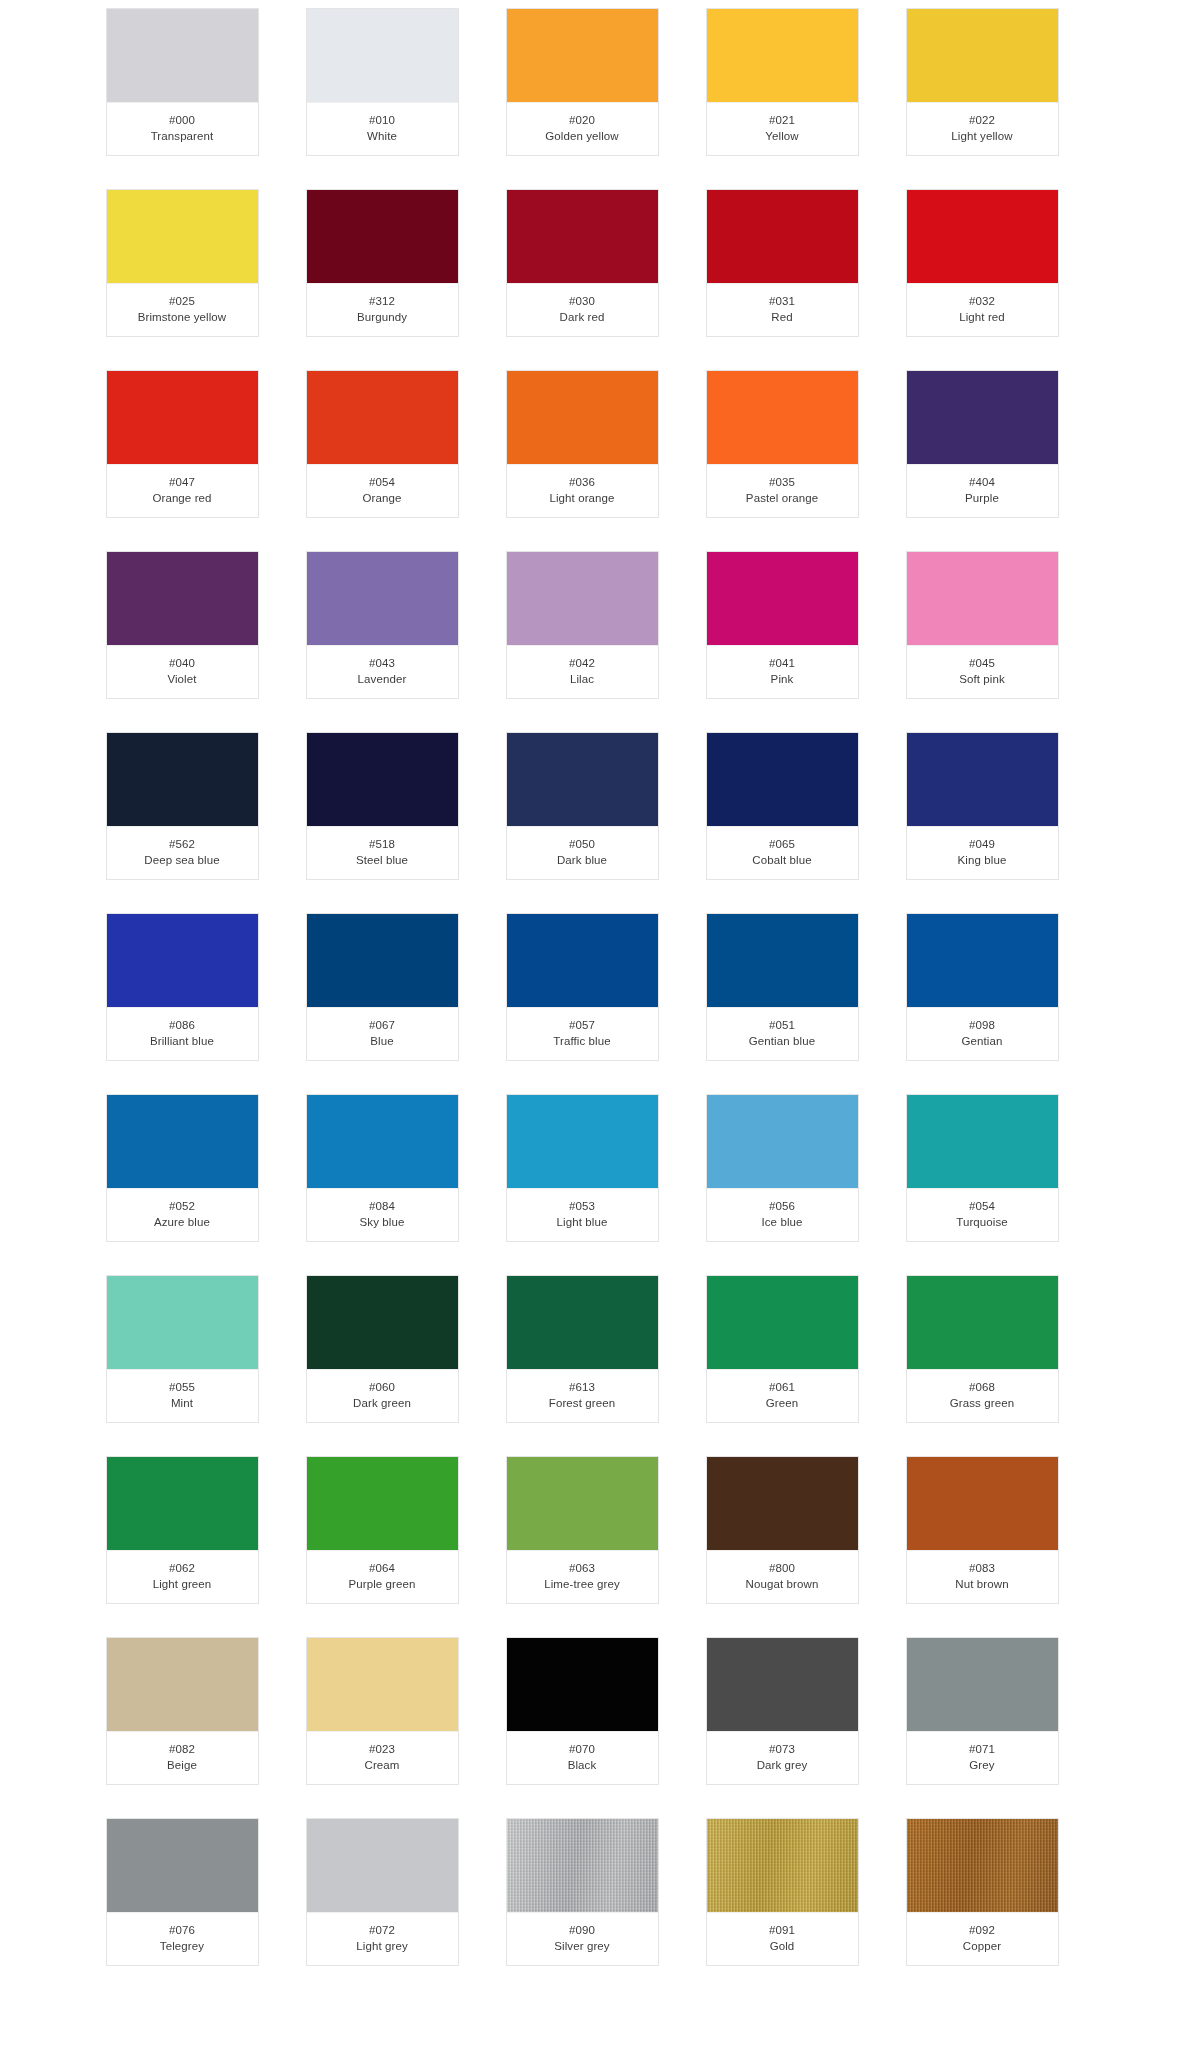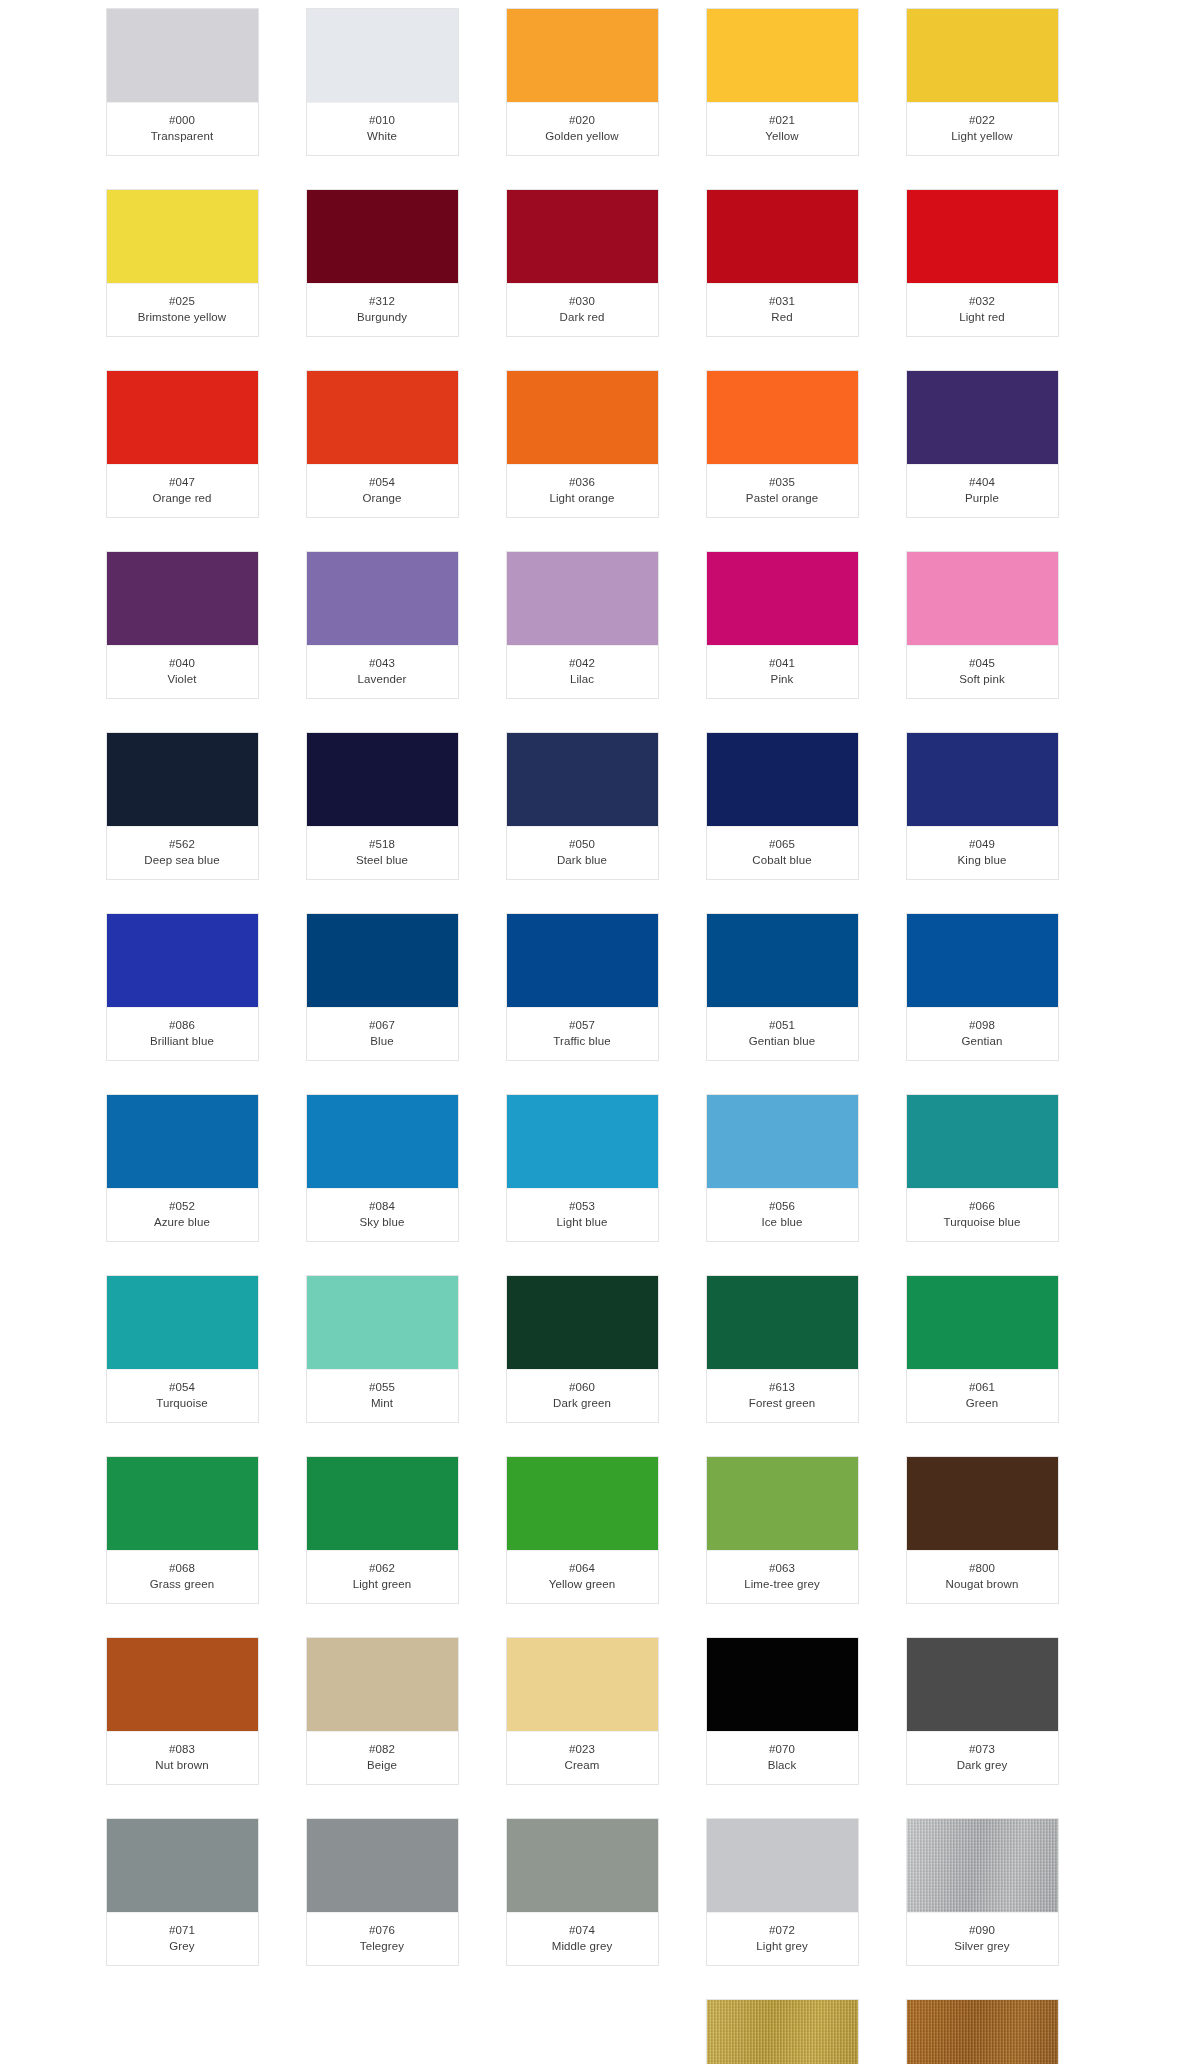--- a/index.html
+++ b/index.html
@@ -422,29 +422,20 @@
       <div class="swatch-card">
         <div class="chip" style="background-color: rgb(85, 171, 214);"></div>
         <div class="caption">
           <div class="code">#056</div>
           <div class="name">Ice blue</div>
         </div>
       </div>
     </div>
     <div class="cell">
       <div class="swatch-card">
-        <div class="chip" style="background-color: rgb(26, 145, 144);"></div>
-        <div class="caption">
-          <div class="code">#066</div>
-          <div class="name">Turquoise blue</div>
-        </div>
-      </div>
-    </div>
-    <div class="cell">
-      <div class="swatch-card">
         <div class="chip" style="background-color: rgb(25, 163, 164);"></div>
         <div class="caption">
           <div class="code">#054</div>
           <div class="name">Turquoise</div>
         </div>
       </div>
     </div>
     <div class="cell">
       <div class="swatch-card">
         <div class="chip" style="background-color: rgb(113, 207, 183);"></div>
@@ -497,21 +488,21 @@
           <div class="code">#062</div>
           <div class="name">Light green</div>
         </div>
       </div>
     </div>
     <div class="cell">
       <div class="swatch-card">
         <div class="chip" style="background-color: rgb(53, 160, 42);"></div>
         <div class="caption">
           <div class="code">#064</div>
-          <div class="name">Yellow green</div>
+          <div class="name">Purple green</div>
         </div>
       </div>
     </div>
     <div class="cell">
       <div class="swatch-card">
         <div class="chip" style="background-color: rgb(120, 171, 71);"></div>
         <div class="caption">
           <div class="code">#063</div>
           <div class="name">Lime-tree grey</div>
         </div>
@@ -584,29 +575,20 @@
       <div class="swatch-card">
         <div class="chip" style="background-color: rgb(139, 144, 147);"></div>
         <div class="caption">
           <div class="code">#076</div>
           <div class="name">Telegrey</div>
         </div>
       </div>
     </div>
     <div class="cell">
       <div class="swatch-card">
-        <div class="chip" style="background-color: rgb(144, 150, 144);"></div>
-        <div class="caption">
-          <div class="code">#074</div>
-          <div class="name">Middle grey</div>
-        </div>
-      </div>
-    </div>
-    <div class="cell">
-      <div class="swatch-card">
         <div class="chip" style="background-color: rgb(197, 199, 202);"></div>
         <div class="caption">
           <div class="code">#072</div>
           <div class="name">Light grey</div>
         </div>
       </div>
     </div>
     <div class="cell">
       <div class="swatch-card">
         <div class="chip metallic-silver"></div>

